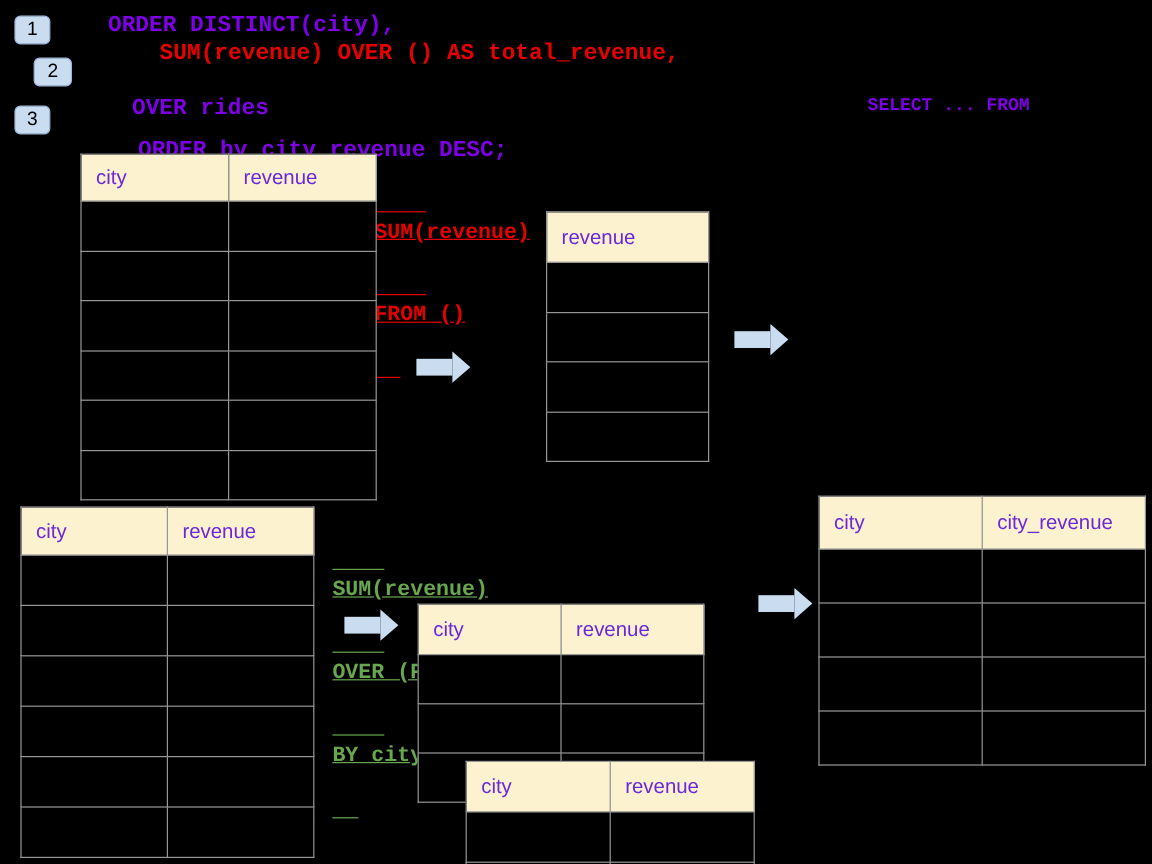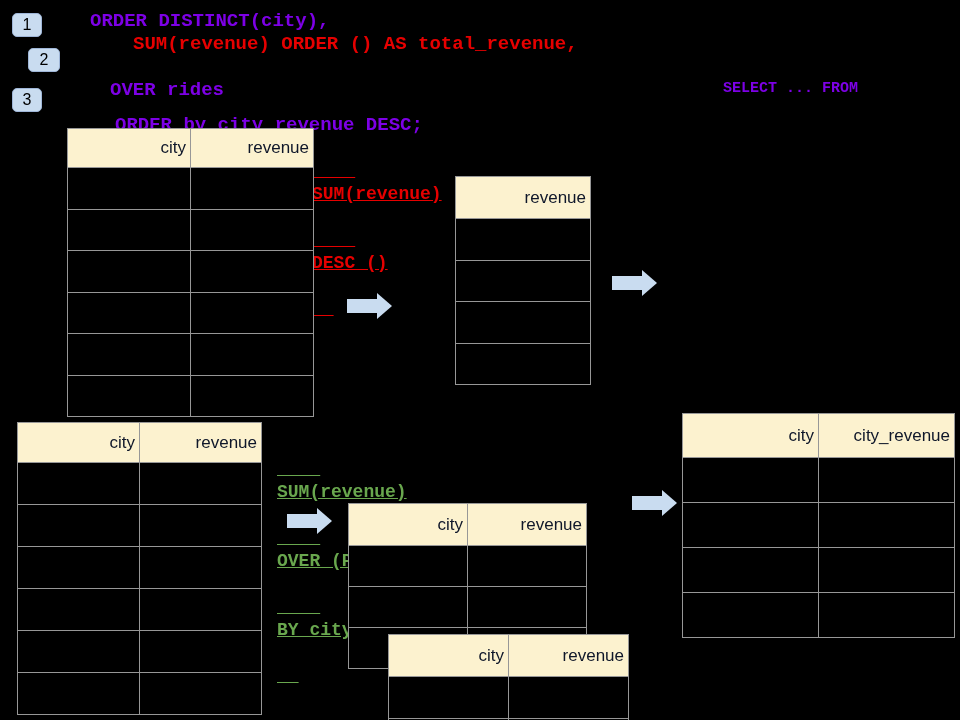--- a/index.html
+++ b/index.html
@@ -41,51 +41,51 @@
                border-left:15px solid var(--arrow-blue);}
   .arrow1{left:347px;top:293px}
   .arrow2{left:612px;top:270px}
   .arrow3{left:632px;top:490px}
   .arrow4{left:287px;top:508px}
 
   
   .dtable{position:absolute;}
   .dtable table{border-collapse:collapse;background:#000;}
   .dtable th{background:var(--header-cream);border:1px solid var(--table-border);
-             font:400 17px "Liberation Sans",sans-serif;font-weight:normal;color:#0f172a;
-             text-align:right;padding:0 4px 0 12px;vertical-align:middle;box-sizing:content-box;}
+             font:400 17px "Liberation Sans",sans-serif;font-weight:normal;color:#6d28d9;
+             text-align:left;padding:0 4px 0 12px;vertical-align:middle;box-sizing:content-box;}
   .dtable td{border:1px solid var(--table-border);background:#000;padding:0;}
   #tableA{left:67px;top:128px}   #tableA th{width:106px;height:38px} #tableA td{height:40.5px}
   #tableB{left:455px;top:176px}  #tableB th{width:118px;height:41px} #tableB td{height:40.5px}
   #tableC{left:17px;top:422px}   #tableC th{width:105px;height:39px} #tableC td{height:41px}
   #tableD{left:348px;top:503px}  #tableD th{width:102px;height:41px} #tableD td{height:40px}
   #tableE{left:388px;top:634px;z-index:5} #tableE th{width:103px;height:41px} #tableE td{height:41px}
   #tableF{left:682px;top:413px}  #tableF th{width:119px;height:43px} #tableF td{height:44px}
 </style>
 </head>
 <body>
 
 <div class="stage">
 
   <div class="badge badge1">1</div>
   <div class="badge badge2">2</div>
   <div class="badge badge3">3</div>
 
   <div class="code sql-l1 c-purple">ORDER DISTINCT(city),</div>
-  <div class="code sql-l2 c-red">SUM(revenue) ORDER () AS total_revenue,</div>
+  <div class="code sql-l2 c-red">SUM(revenue) OVER () AS total_revenue,</div>
   <div class="code sql-l4 c-purple">OVER rides</div>
   <div class="code sql-l5 c-purple">ORDER by city_revenue DESC;</div>
 
   <div class="side-note">
     <div>SELECT ... FROM</div>
   </div>
 
   <div class="label label-total">
     <div>SUM(revenue)</div>
-    <div>DESC ()</div>
+    <div>FROM ()</div>
   </div>
   <div class="label label-part">
     <div>SUM(revenue)</div>
     <div>OVER (PARTITION</div>
     <div>BY city)</div>
   </div>
 
   <div class="arrow arrow1">
     <div class="shaft"></div>
     <div class="head"></div>

